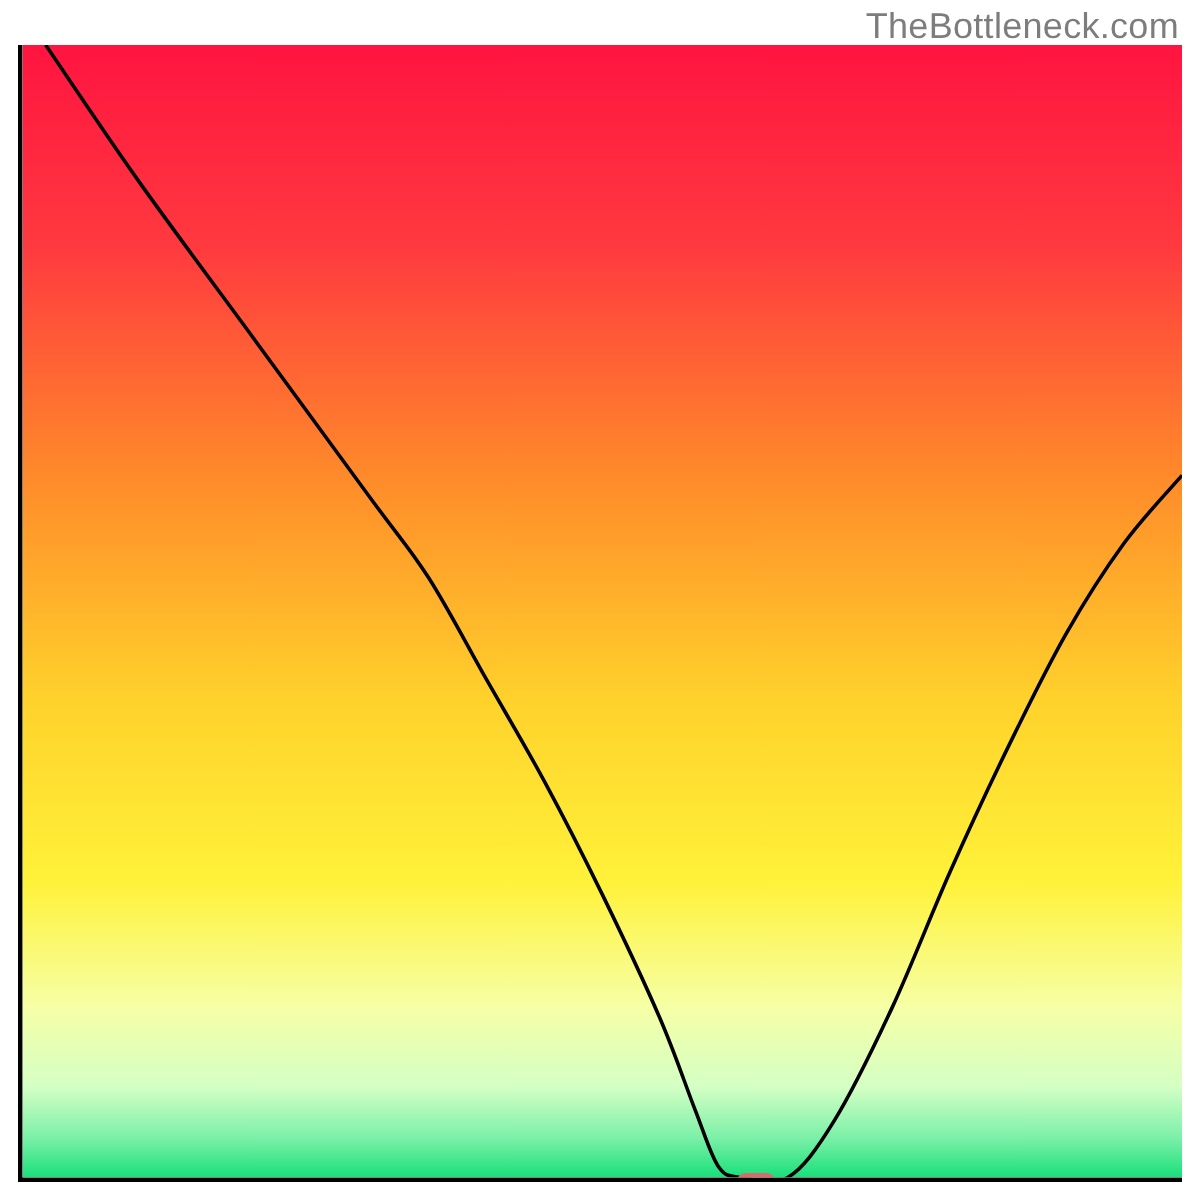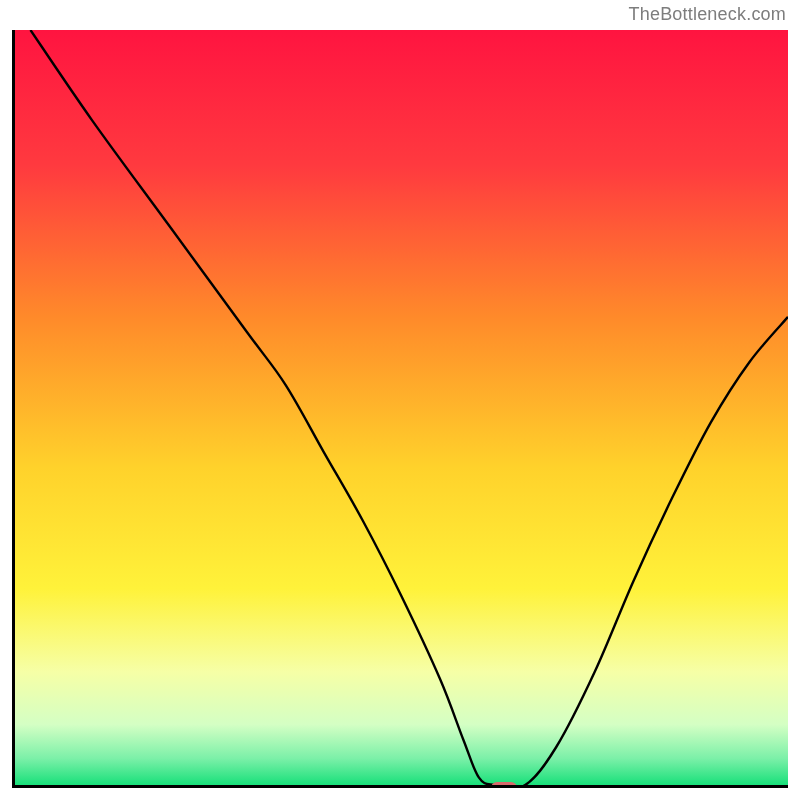--- a/index.html
+++ b/index.html
@@ -26,21 +26,21 @@
     box-sizing: border-box;
     border-left: 3px solid #000;
     border-bottom: 3px solid #000;
     overflow: hidden;
   }
   .watermark {
     position: absolute;
     top: 4px;
     right: 14px;
     color: #7d7d7d;
-    font-size: 18px;
+    font-size: 24px;
     font-weight: 500;
     letter-spacing: 0.2px;
   }
   svg.curve {
     position: absolute;
     left: 0;
     top: 0;
     width: 100%;
     height: 100%;
   }

